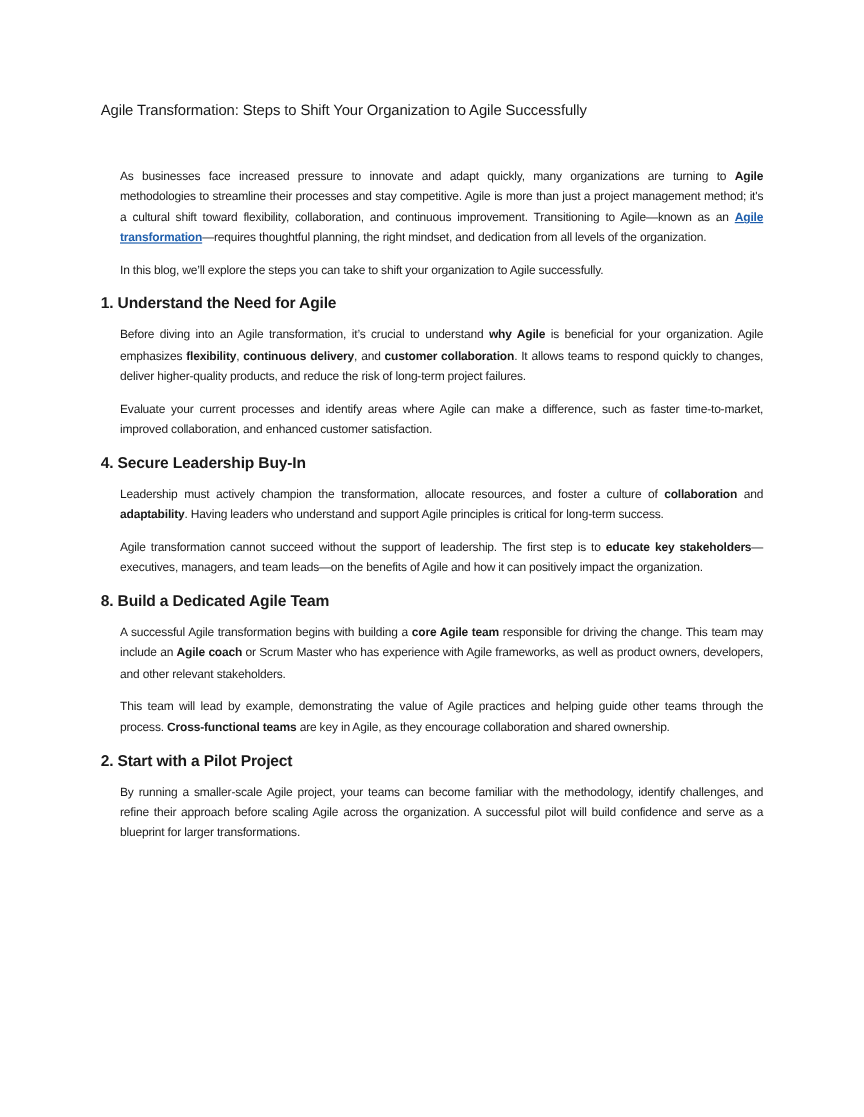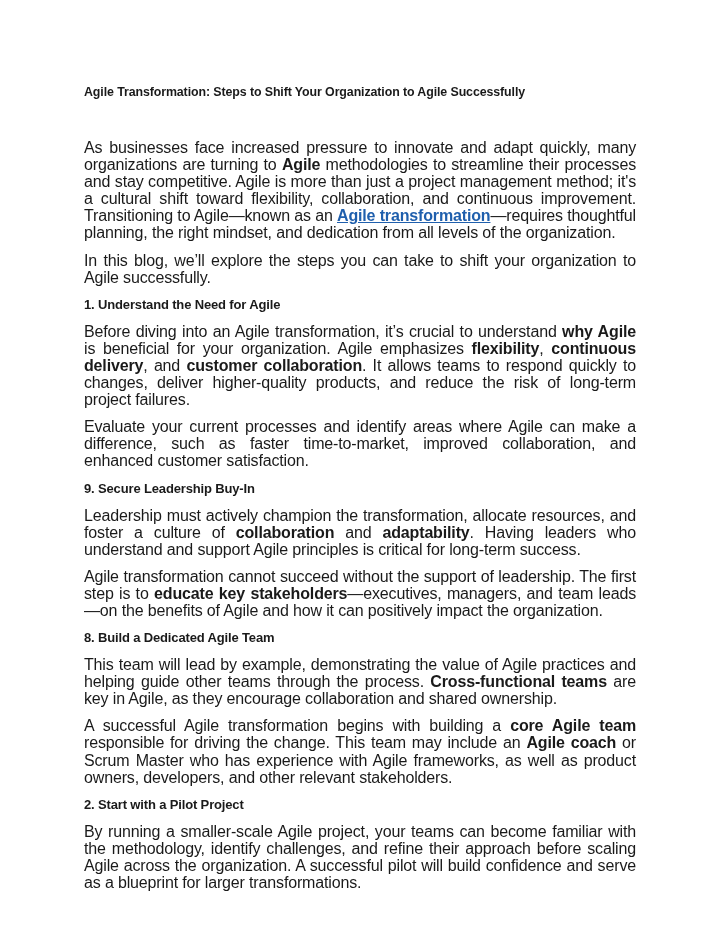--- a/index.html
+++ b/index.html
@@ -18,27 +18,27 @@
     .page {
       position: absolute;
       left: 84px;
       top: 84px;
       width: 552px;
     }
     .doc-title {
       font-size: 12.4px;
       line-height: 17px;
       margin: 0 0 38px 0;
-      font-weight: bold;
+      font-weight: normal;
       letter-spacing: -0.1px;
     }
     p {
-      font-size: 16px;
+      font-size: 10px;
       line-height: 17.1px;
-      margin: 0 0 10px 0;
+      margin: 0 0 10px 16px;
       text-align: justify;
       letter-spacing: -0.15px;
     }
     h2 {
       font-size: 13px;
       line-height: 17px;
       font-weight: bold;
       margin: 0 0 10px 0;
       letter-spacing: -0.15px;
     }
@@ -57,24 +57,24 @@
   <div class="doc-title">Agile Transformation: Steps to Shift Your Organization to Agile Successfully</div>
 
   <p><span>As businesses face increased pressure to innovate and adapt quickly, many organizations are turning to </span><b>Agile</b><span> methodologies to streamline their processes and stay competitive. Agile is more than just a project management method; it's a cultural shift toward flexibility, collaboration, and continuous improvement. Transitioning to Agile—known as an </span><a class="link" style="color: rgb(31, 95, 173);">Agile transformation</a><span>—requires thoughtful planning, the right mindset, and dedication from all levels of the organization.</span></p>
 
   <p>In this blog, we’ll explore the steps you can take to shift your organization to Agile successfully.</p>
 
   <h2>1. Understand the Need for Agile</h2>
   <p><span>Before diving into an Agile transformation, it’s crucial to understand </span><b>why Agile</b><span> is beneficial for your organization. Agile emphasizes </span><b>flexibility</b><span>, </span><b>continuous delivery</b><span>, and </span><b>customer collaboration</b><span>. It allows teams to respond quickly to changes, deliver higher-quality products, and reduce the risk of long-term project failures.</span></p>
   <p>Evaluate your current processes and identify areas where Agile can make a difference, such as faster time-to-market, improved collaboration, and enhanced customer satisfaction.</p>
 
-  <h2>9. Secure Leadership Buy-In</h2>
+  <h2>4. Secure Leadership Buy-In</h2>
   <p><span>Leadership must actively champion the transformation, allocate resources, and foster a culture of </span><b>collaboration</b><span> and </span><b>adaptability</b><span>. Having leaders who understand and support Agile principles is critical for long-term success.</span></p>
   <p><span>Agile transformation cannot succeed without the support of leadership. The first step is to </span><b>educate key stakeholders</b><span>—executives, managers, and team leads—on the benefits of Agile and how it can positively impact the organization.</span></p>
 
   <h2>8. Build a Dedicated Agile Team</h2>
+  <p><span>A successful Agile transformation begins with building a </span><b>core Agile team</b><span> responsible for driving the change. This team may include an </span><b>Agile coach</b><span> or Scrum Master who has experience with Agile frameworks, as well as product owners, developers, and other relevant stakeholders.</span></p>
   <p><span>This team will lead by example, demonstrating the value of Agile practices and helping guide other teams through the process. </span><b>Cross-functional teams</b><span> are key in Agile, as they encourage collaboration and shared ownership.</span></p>
-  <p><span>A successful Agile transformation begins with building a </span><b>core Agile team</b><span> responsible for driving the change. This team may include an </span><b>Agile coach</b><span> or Scrum Master who has experience with Agile frameworks, as well as product owners, developers, and other relevant stakeholders.</span></p>
 
   <h2>2. Start with a Pilot Project</h2>
   <p>By running a smaller-scale Agile project, your teams can become familiar with the methodology, identify challenges, and refine their approach before scaling Agile across the organization. A successful pilot will build confidence and serve as a blueprint for larger transformations.</p>
 
 </div>
 
 </body></html>

